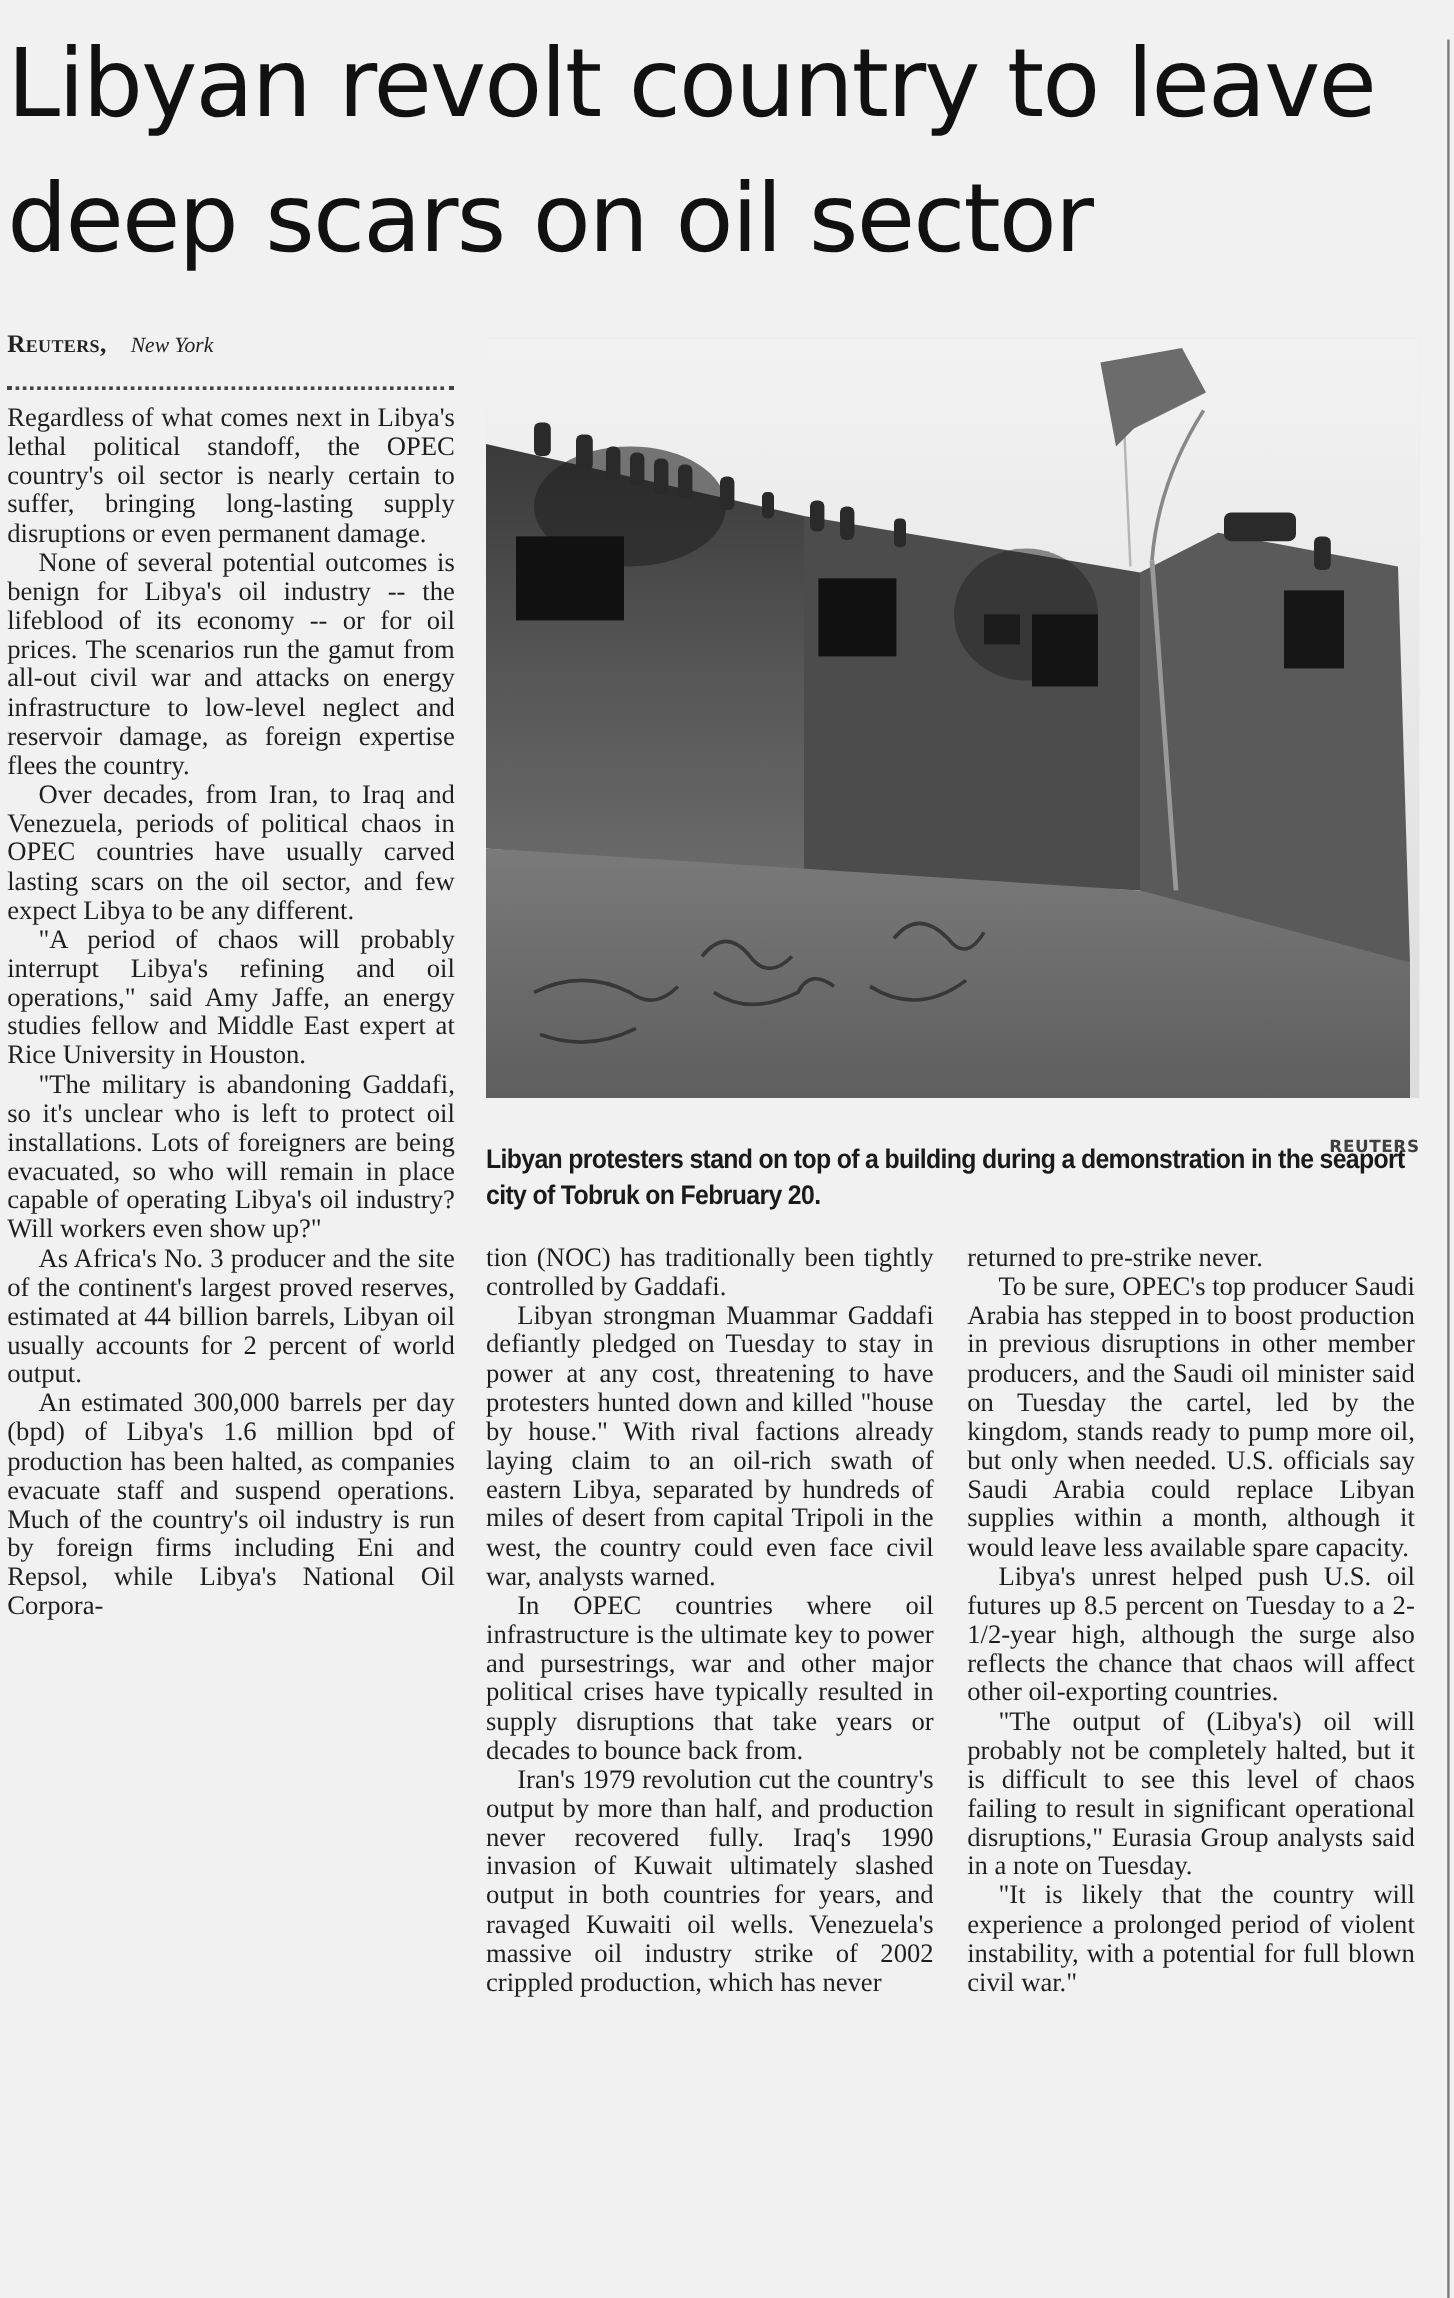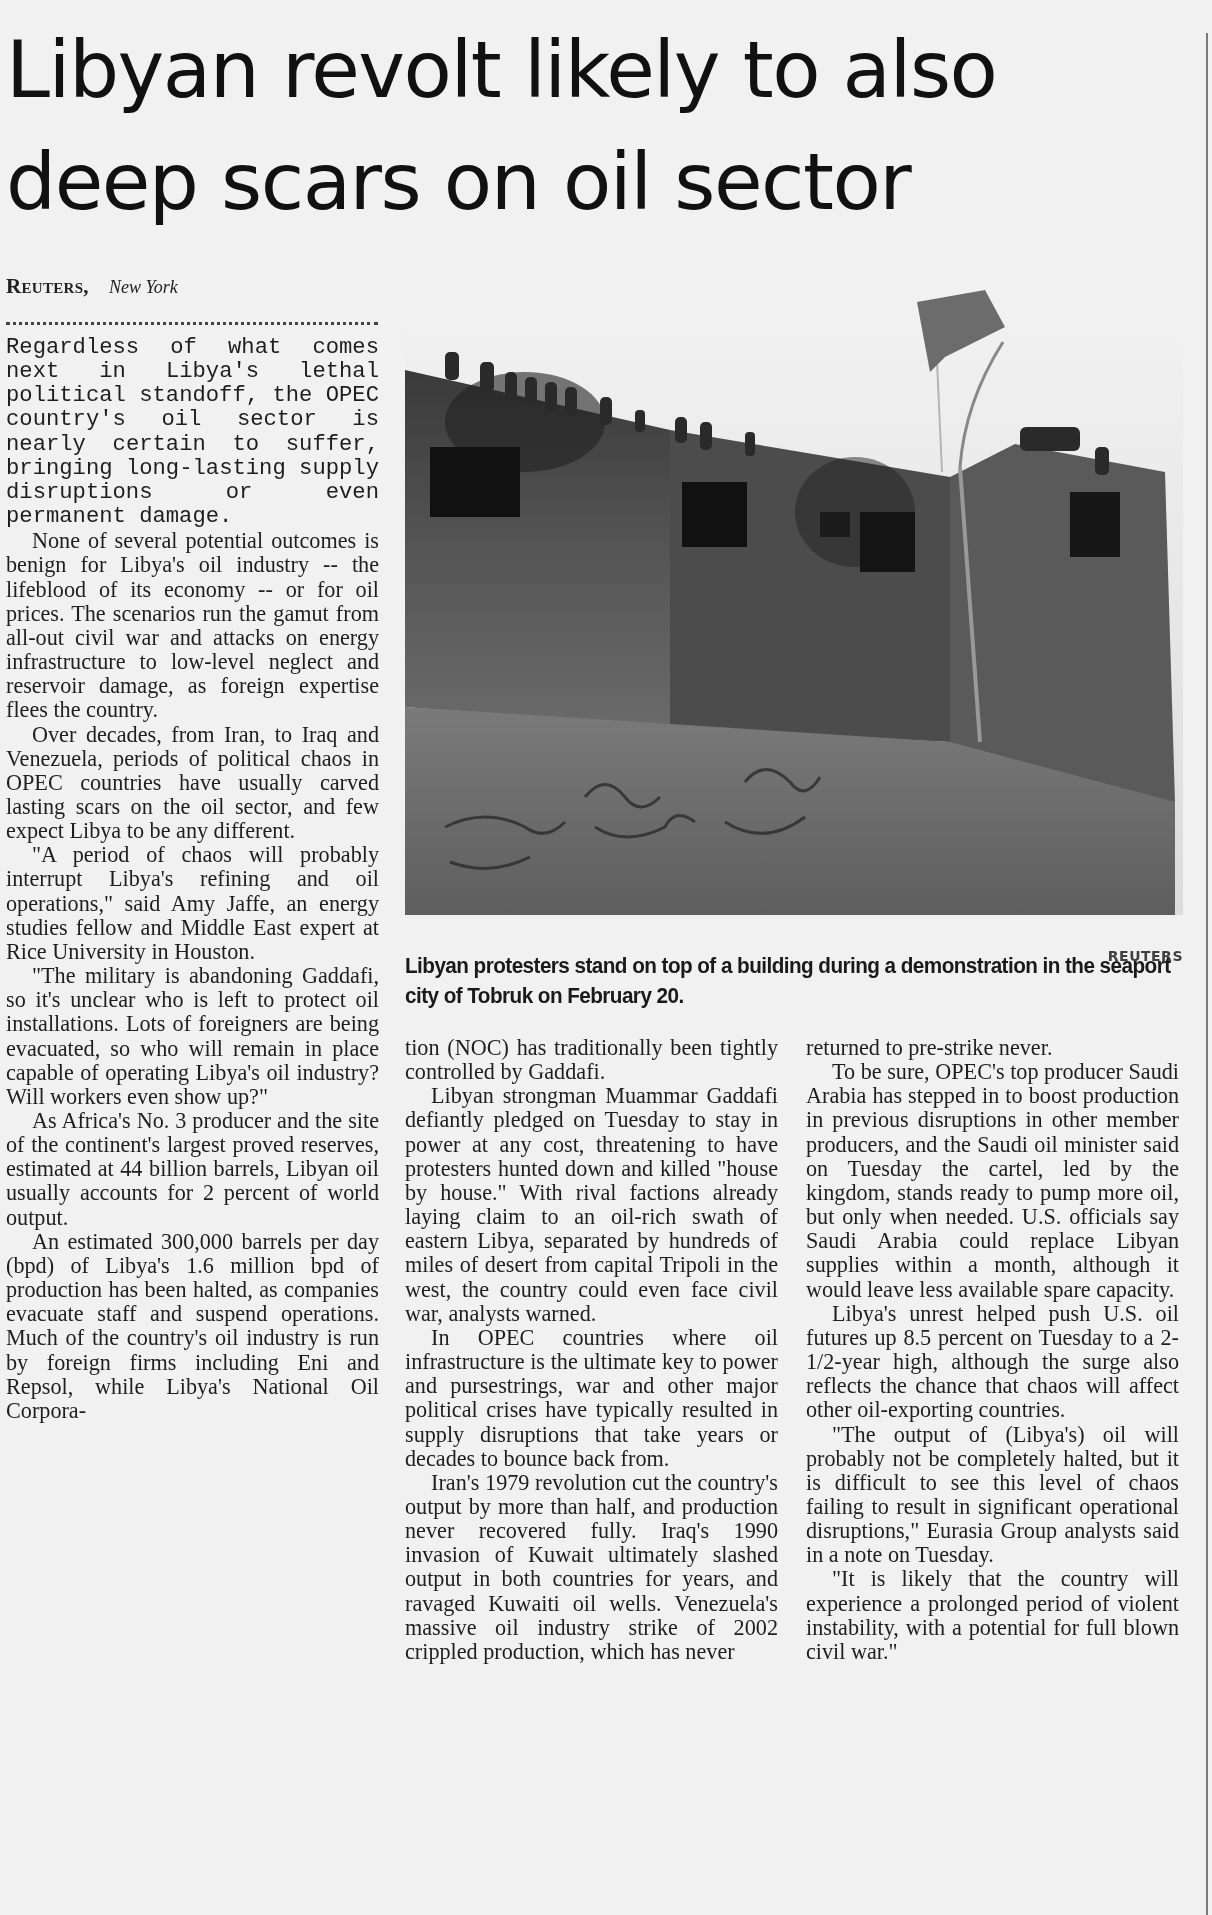--- a/index.html
+++ b/index.html
@@ -20,21 +20,21 @@
   }
   .byline .agency { font-family: Liberation Serif, serif; font-weight: bold; font-variant: small-caps; font-size: 21px; letter-spacing: 0.3px; }
   .byline .place { font-family: "Liberation Serif", serif; font-style: italic; font-size: 18px; margin-left: 14px; }
   .dotted-rule { position: absolute; left: 6px; top: 322px; width: 372px; border-top: 3px dotted #444; }
   .col {
     position: absolute; width: 373px;
     font-family: "Liberation Serif", "DejaVu Serif", serif;
     font-size: 22.2px; line-height: 24.15px; text-align: justify; hyphens: manual; color: #1e1e1e;
   }
   .col p { margin: 0; text-indent: 26px; }
-  .col p.first { text-indent: 0; font-family: Liberation Mono, monospace; }
+  .col p.first { text-indent: 0; }
   .col p.cont { text-indent: 0; }
   .col1 { left: 6px; top: 336px; }
   .col2 { left: 405px; top: 1036px; }
   .col3 { left: 806px; top: 1036px; }
   .photo {
     position: absolute; left: 405px; top: 282px; width: 778px; height: 633px;
     background: #e9e9e9; overflow: hidden;
   }
   .photo svg { display: block; }
   .photo-credit {
@@ -47,21 +47,21 @@
     font-size: 22.5px; line-height: 30px; color: #1a1a1a; letter-spacing: -0.6px;
     transform: scaleX(0.92); transform-origin: left top; width: 848px;
   }
 </style>
 </head>
 <body>
 
 <div class="right-rule"></div>
 
 <h1 class="headline">
-  <span>Libyan revolt likely to also</span>
+  <span>Libyan revolt country to leave</span>
   <span>deep scars on oil sector</span>
 </h1>
 
 <div class="byline">
   <span class="agency">Reuters,</span>
   <span class="place">New York</span>
 </div>
 <div class="dotted-rule"></div>
 
 <div class="col col1">

